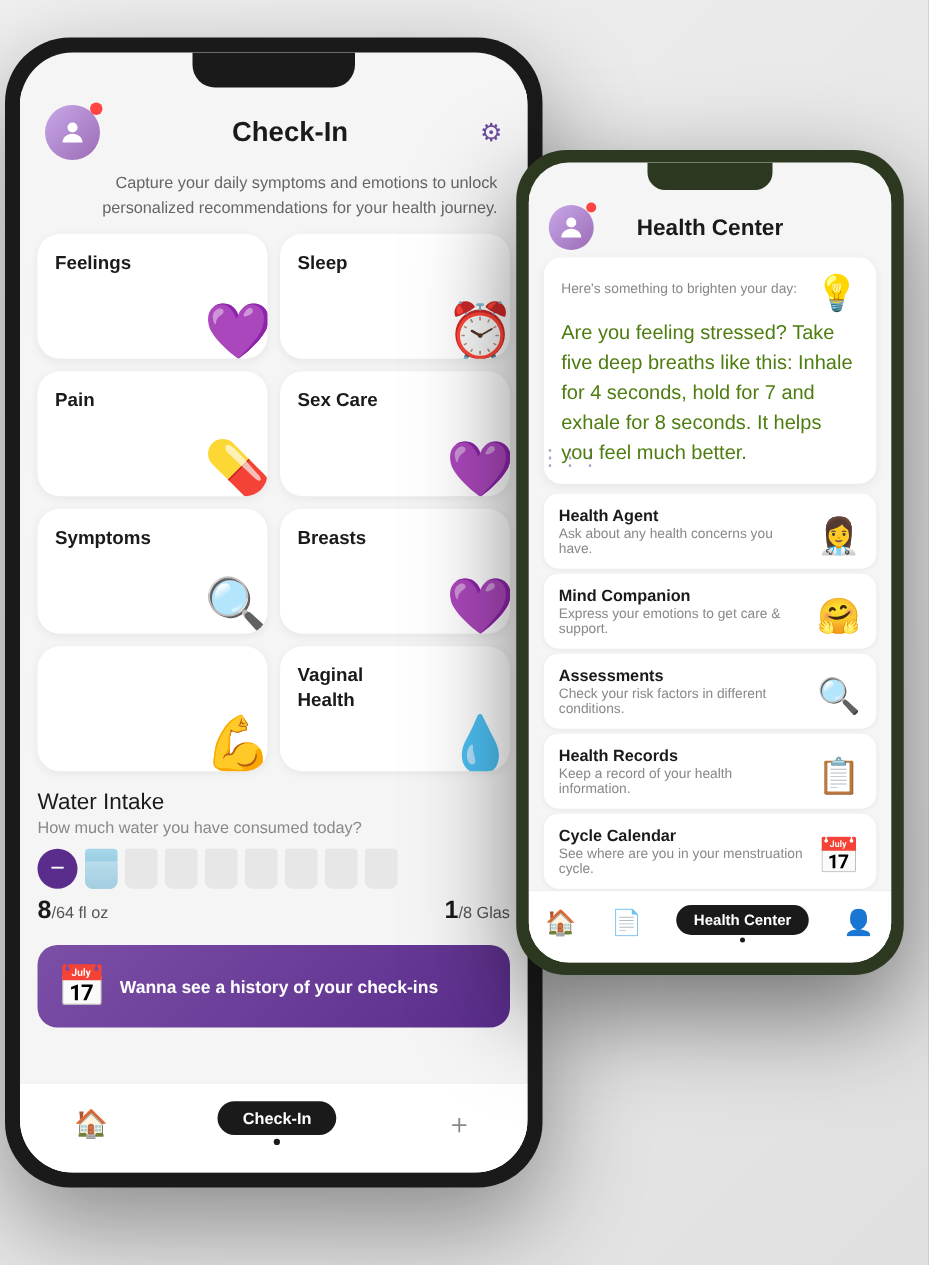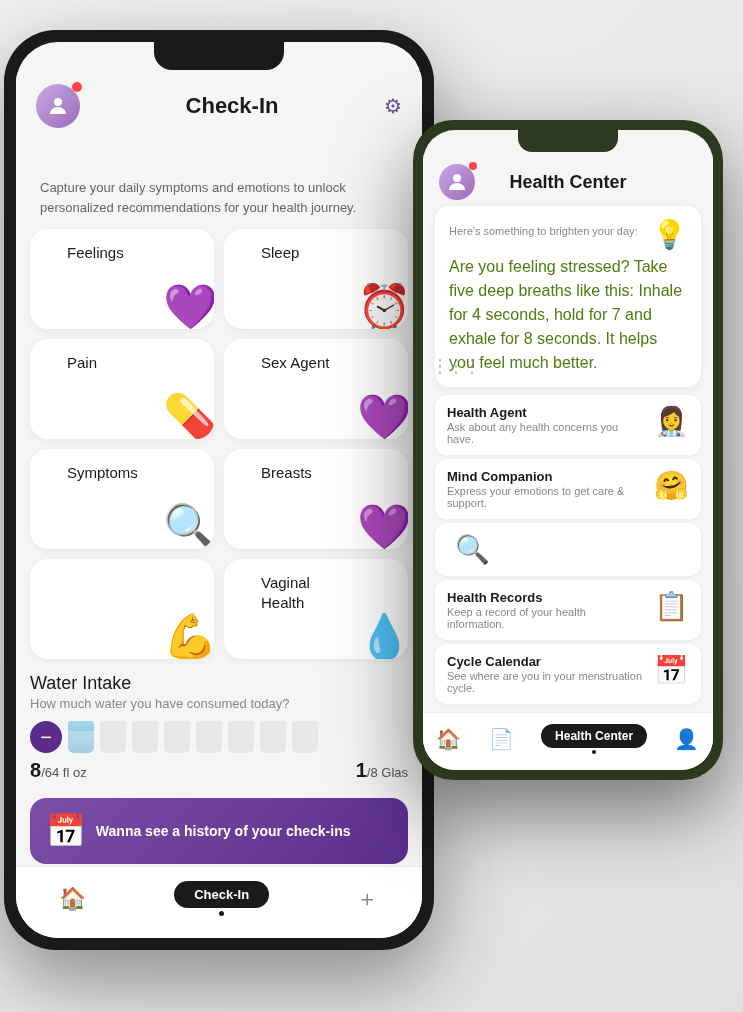--- a/index.html
+++ b/index.html
@@ -92,26 +92,25 @@
     .p1-title {
       font-size: 22px;
       font-weight: 700;
       color: #1a1a1a;
     }
     .p1-filter-icon {
       font-size: 20px;
       color: #6b4c9e;
     }
     .p1-subtitle {
-      text-align: left;
+      text-align: right;
       font-size: 13px;
       color: #666;
       padding: 0 24px 12px;
       line-height: 1.5;
-      margin-top: 42px;
     }
 
     
     .p1-grid {
       display: grid;
       grid-template-columns: 1fr 1fr;
       gap: 10px;
       padding: 0 14px;
     }
     .p1-card {
@@ -121,24 +120,23 @@
       display: flex;
       flex-direction: column;
       justify-content: space-between;
       min-height: 100px;
       box-shadow: 0 2px 8px rgba(0,0,0,0.06);
       position: relative;
       overflow: hidden;
     }
     .p1-card-label {
       font-size: 15px;
-      font-weight: 400;
+      font-weight: 700;
       color: #1a1a1a;
       line-height: 1.3;
-      margin-left: 23px;
     }
     .p1-card-emoji {
       font-size: 44px;
       position: absolute;
       right: -4px;
       bottom: -4px;
     }
 
     
     .p1-water {
@@ -388,21 +386,21 @@
       padding: 0 12px;
       display: flex;
       flex-direction: column;
       gap: 4px;
     }
     .p2-feature-item {
       background: #fff;
       border-radius: 12px;
       padding: 10px 12px;
       display: flex;
-      align-items: flex-start;
+      align-items: flex-end;
       justify-content: space-between;
       box-shadow: 0 1px 4px rgba(0,0,0,0.05);
     }
     .p2-feature-info {
       flex: 1;
     }
     .p2-feature-title {
       font-size: 13px;
       font-weight: 700;
       color: #1a1a1a;
@@ -497,21 +495,21 @@
             <span class="p1-card-label">Sleep</span>
             <span class="p1-card-emoji">⏰</span>
           </div>
 
           <div class="p1-card">
             <span class="p1-card-label">Pain</span>
             <span class="p1-card-emoji">💊</span>
           </div>
 
           <div class="p1-card">
-            <span class="p1-card-label">Sex Agent</span>
+            <span class="p1-card-label">Sex Care</span>
             <span class="p1-card-emoji">💜</span>
           </div>
 
           <div class="p1-card">
             <span class="p1-card-label">Symptoms</span>
             <span class="p1-card-emoji">🔍</span>
           </div>
 
           <div class="p1-card">
             <span class="p1-card-label">Breasts</span>
@@ -613,20 +611,24 @@
 
           <div class="p2-feature-item">
             <div class="p2-feature-info">
               <div class="p2-feature-title">Mind Companion</div>
               <div class="p2-feature-sub">Express your emotions to get care &amp; support.</div>
             </div>
             <span class="p2-feature-emoji">🤗</span>
           </div>
 
           <div class="p2-feature-item">
+            <div class="p2-feature-info">
+              <div class="p2-feature-title">Assessments</div>
+              <div class="p2-feature-sub">Check your risk factors in different conditions.</div>
+            </div>
             <span class="p2-feature-emoji">🔍</span>
           </div>
 
           <div class="p2-feature-item">
             <div class="p2-feature-info">
               <div class="p2-feature-title">Health Records</div>
               <div class="p2-feature-sub">Keep a record of your health information.</div>
             </div>
             <span class="p2-feature-emoji">📋</span>
           </div>

